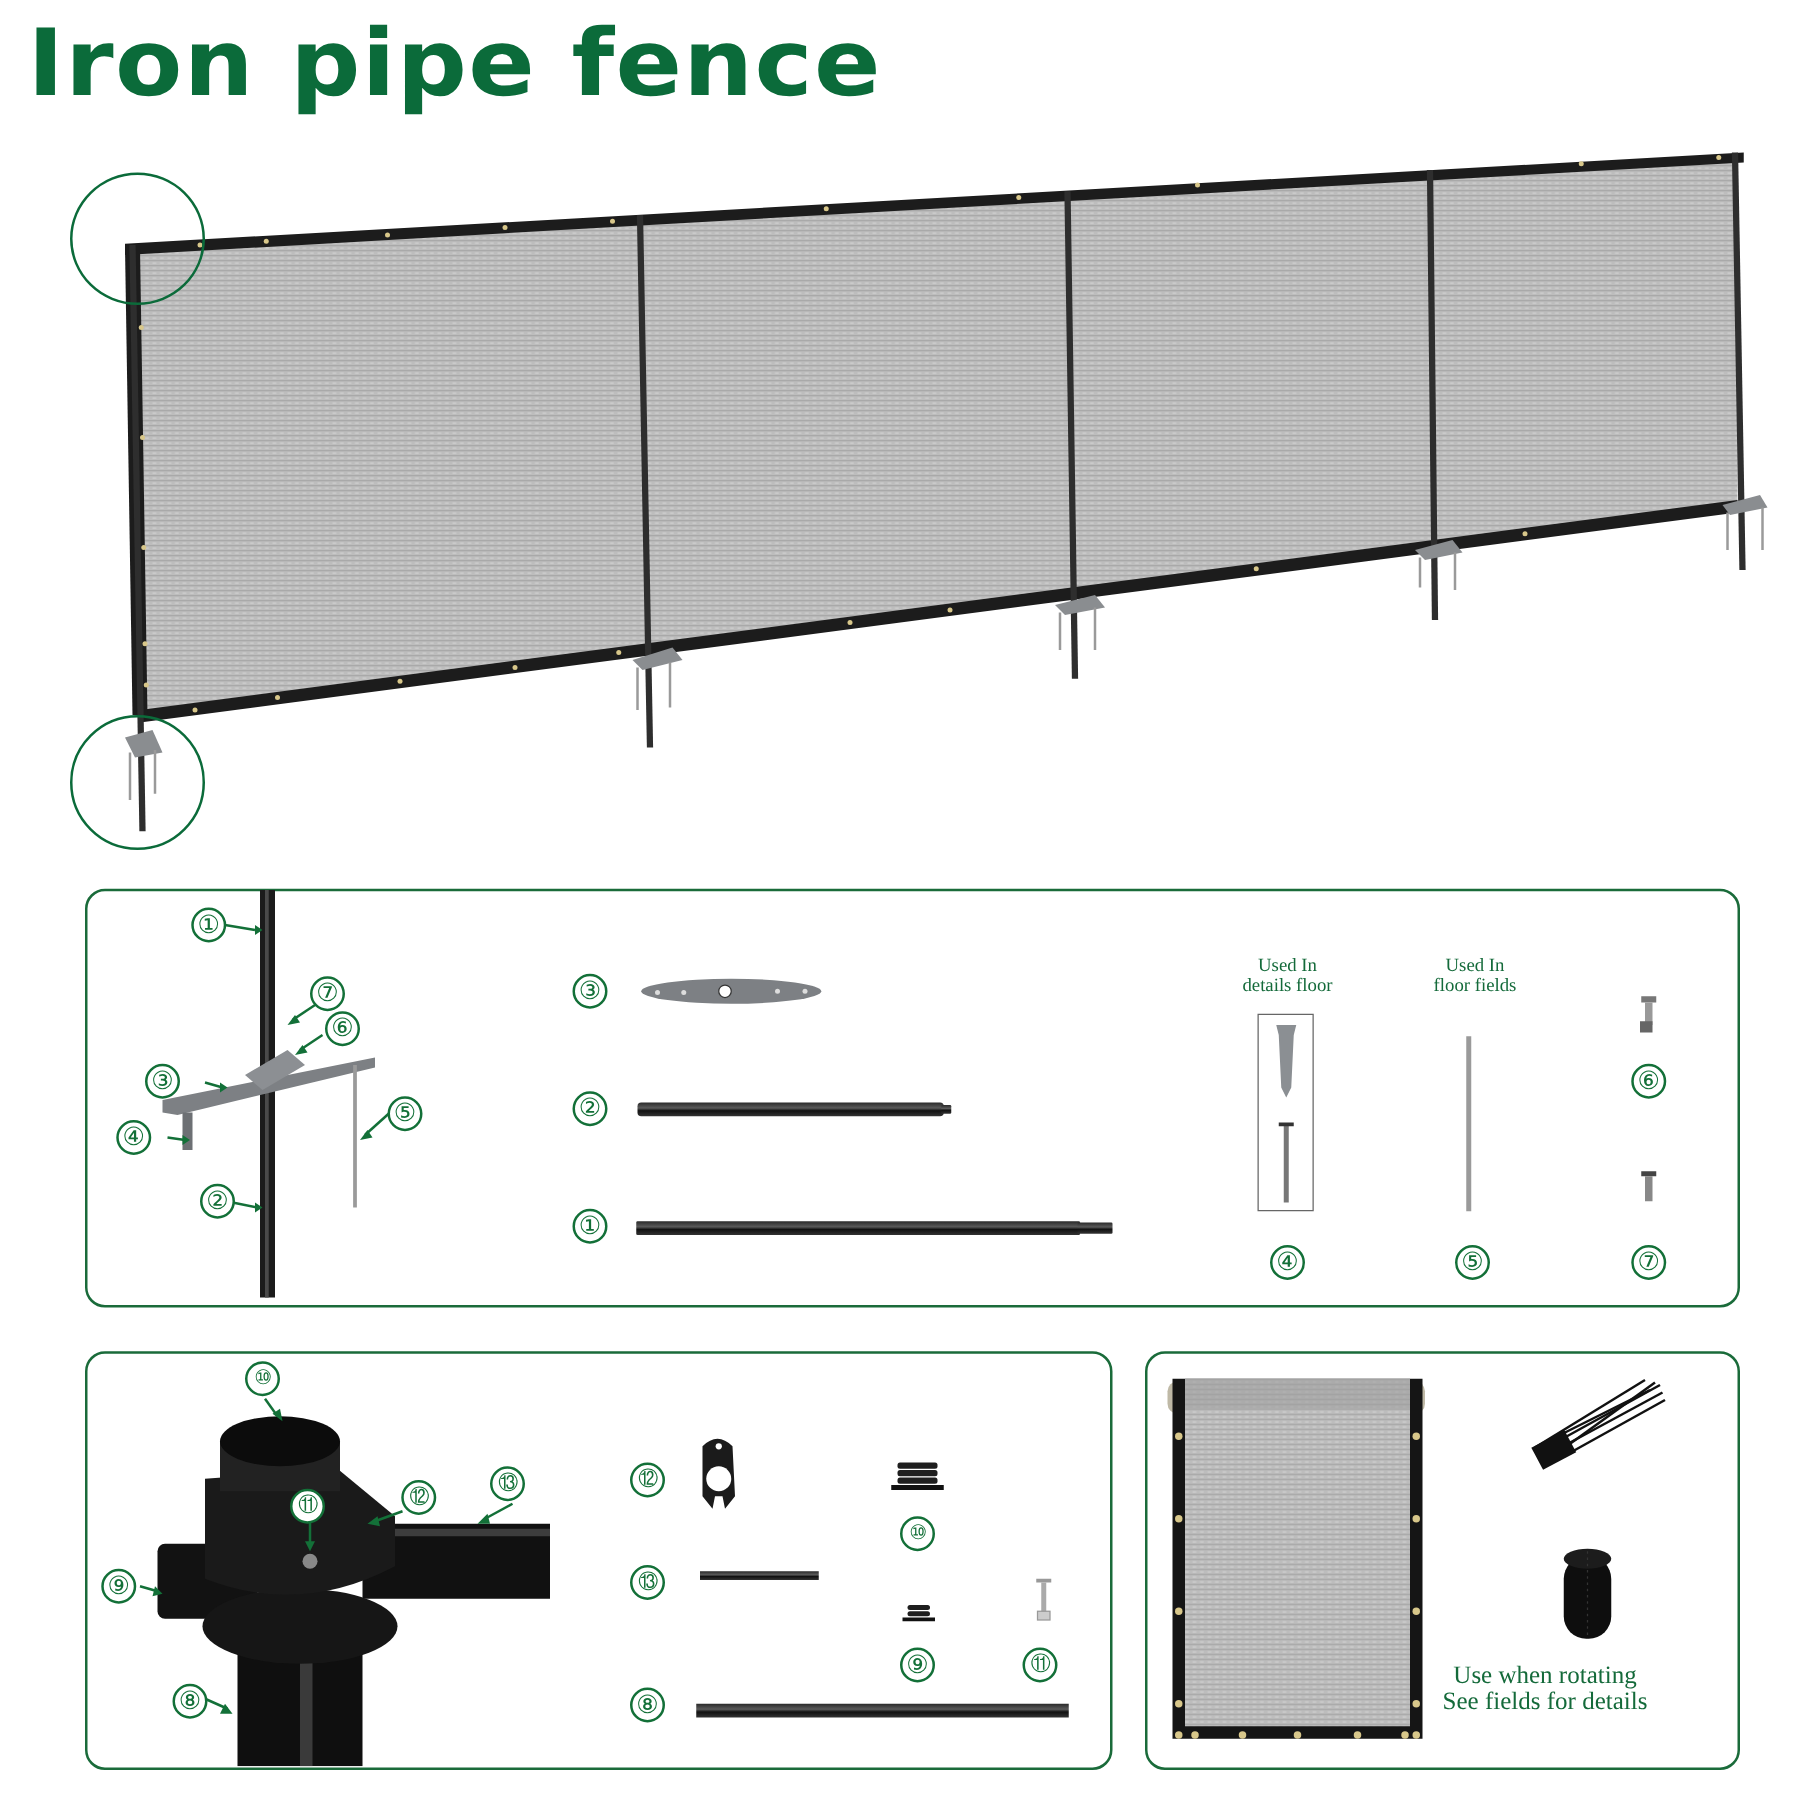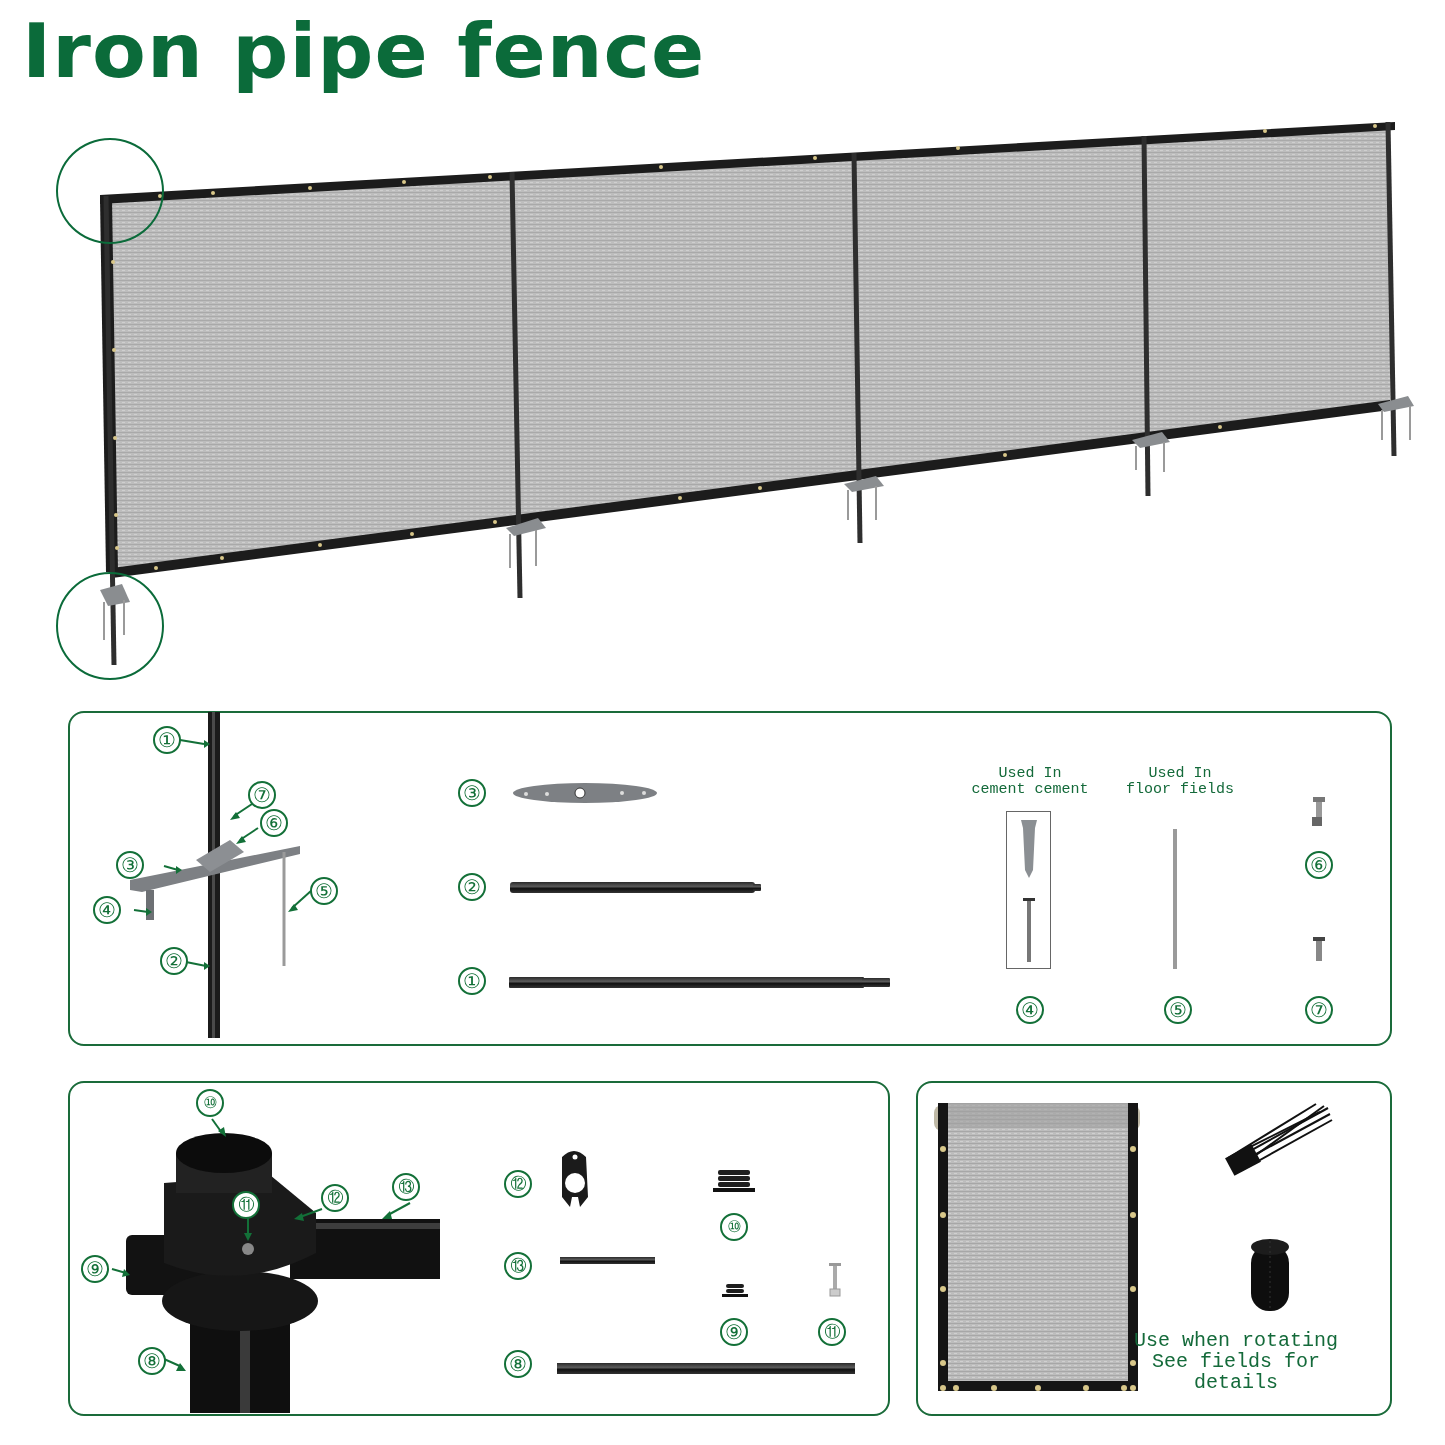--- a/index.html
+++ b/index.html
@@ -2,21 +2,21 @@
 <html><head>
 <meta charset="utf-8">
 <style>
   html, body { margin: 0; padding: 0; background: #ffffff; }
   body { width: 1445px; height: 1445px; position: relative; overflow: hidden; font-family: "DejaVu Sans", sans-serif; }
   .title { position: absolute; left: 22px; top: 14px; font-family: "DejaVu Sans", sans-serif; font-weight: bold; font-size: 74px; letter-spacing: 1px; color: #0b6b3a; line-height: 1; transform: scaleX(1.06); transform-origin: left top; }
   .abs { position: absolute; }
   .panel { position: absolute; border: 2px solid #1a6b3a; border-radius: 16px; background: #fff; box-sizing: border-box; }
   .num { position: absolute; width: 28px; height: 28px; border: 2px solid #137038; border-radius: 50%; box-sizing: border-box; color: #137038; font-family: "Liberation Sans", sans-serif; font-size: 20px; line-height: 24px; text-align: center; background: #fff; }
   .num.small { font-size: 16px; letter-spacing: -1px; }
-  .caption { position: absolute; color: #146a3a; font-family: Liberation Mono, monospace; text-align: center; line-height: 1.05; }
+  .caption { position: absolute; color: #146a3a; font-family: Liberation Serif, serif; text-align: center; line-height: 1.05; }
   .rod { position: absolute; background: linear-gradient(#2a2a2a, #5a5a5a 40%, #111 60%, #333); border-radius: 3px; }
   svg { position: absolute; overflow: visible; }
 </style>
 </head>
 <body>
 
 <div class="title">Iron pipe fence</div>
 
 <div class="abs" style="left:0;top:110px;width:1445px;height:580px;">
   <svg width="1445" height="580" viewBox="0 110 1445 580" style="left:0;top:0;">
@@ -142,21 +142,21 @@
 </svg>
 <div class="num" style="left:458px;top:873px;">②</div>
 <div class="rod" style="left:510px;top:882px;width:245px;height:11px;"></div>
 <div class="rod" style="left:753px;top:884px;width:8px;height:7px;border-radius:1px;"></div>
 <div class="num" style="left:458px;top:967px;">①</div>
 <div class="rod" style="left:509px;top:977px;width:355px;height:11px;border-radius:1px;"></div>
 <div class="rod" style="left:862px;top:978px;width:28px;height:9px;border-radius:1px;"></div>
 
 <div class="caption" style="left:960px;top:766px;width:140px;font-size:15px;">
   <div>Used In</div>
-  <div>cement cement</div>
+  <div>details floor</div>
 </div>
 <div class="caption" style="left:1110px;top:766px;width:140px;font-size:15px;">
   <div>Used In</div>
   <div>floor fields</div>
 </div>
 <div class="abs" style="left:1006px;top:811px;width:45px;height:158px;border:1px solid #666;box-sizing:border-box;">
   <svg width="45" height="158" style="left:0;top:0;">
     <polygon points="14,8 30,8 28,16 26,58 22,66 18,58 16,16" fill="#8b8f93"></polygon>
     <line x1="22" y1="88" x2="22" y2="150" stroke="#777" stroke-width="4"></line>
     <rect x="16" y="86" width="12" height="3" fill="#333"></rect>

